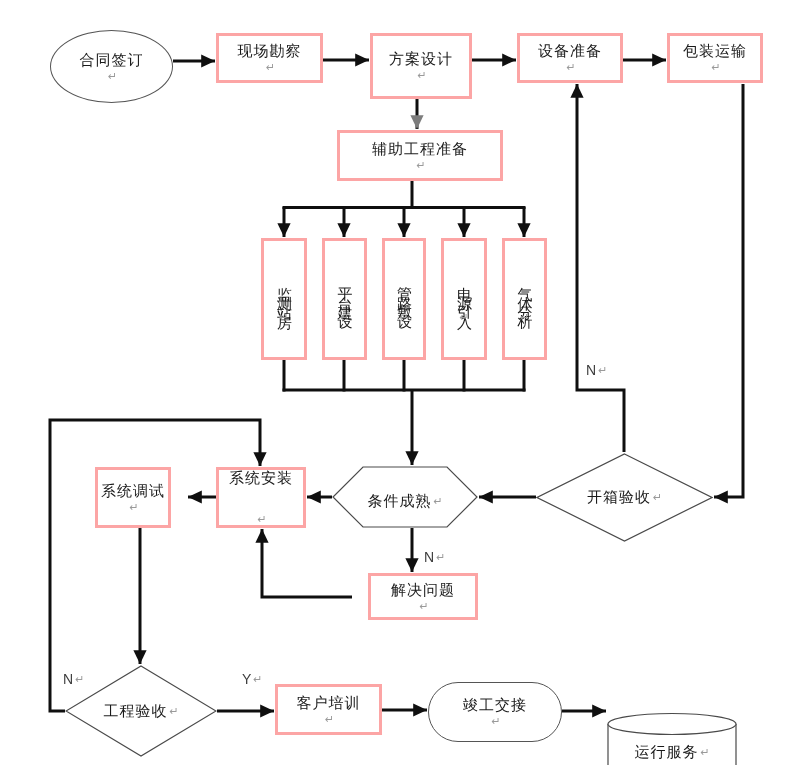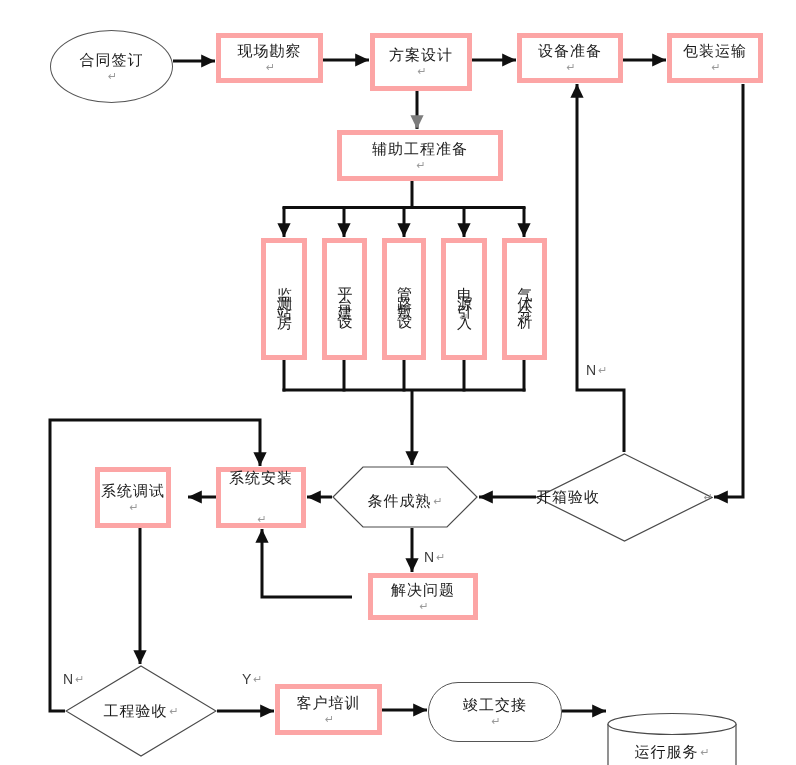--- a/index.html
+++ b/index.html
@@ -4,21 +4,21 @@
 <style>
   html,body{margin:0;padding:0;background:#ffffff;}
   .canvas{
     position:relative;width:796px;height:765px;background:#ffffff;overflow:hidden;
     font-family:"Liberation Sans","DejaVu Sans",sans-serif;color:#1a1a1a;
   }
   svg.edges{position:absolute;left:0;top:0;pointer-events:none;}
   svg.edges path{stroke:#0f0f0f;stroke-width:3;fill:none;}
   .node{position:absolute;display:flex;align-items:center;justify-content:center;
         font-size:15px;letter-spacing:1px;background:#ffffff;box-sizing:border-box;flex-direction:column;}
-  .rect{border:5px solid #fca5a5;}
+  .rect{border:3px solid #fca5a5;}
   .ellipse{border:1px solid #555;border-radius:50%;}
   .stadium{border:1px solid #555;border-radius:30px;}
   .vbox{flex-direction:column;}
   .vbox .lbl,.vbox .mark{writing-mode:vertical-rl;text-orientation:upright;}
   .vbox .lbl{letter-spacing:9px;}
   .shape{background:transparent;border:none;}
   .shape svg{position:absolute;left:0;top:0;}
   .shape .inner{position:relative;display:flex;align-items:center;justify-content:center;}
   .mark{color:#9a9a9a;font-size:11px;margin-left:2px;letter-spacing:0;}
   .branch{position:absolute;font-size:14px;color:#3d3d3d;background:transparent;
@@ -78,21 +78,21 @@
   </svg>
 
   <div class="node ellipse" style="left:50px;top:30px;width:123px;height:73px;">
     <span class="lbl">合同签订</span>
       <span class="mark">↵</span>
   </div>
   <div class="node rect" style="left:216px;top:33px;width:107px;height:50px;">
     <span class="lbl">现场勘察</span>
       <span class="mark">↵</span>
   </div>
-  <div class="node rect" style="left:370px;top:33px;width:102px;height:58px;">
+  <div class="node rect" style="left:370px;top:33px;width:102px;height:66px;">
     <span class="lbl">方案设计</span>
       <span class="mark">↵</span>
   </div>
   <div class="node rect" style="left:517px;top:33px;width:106px;height:50px;">
     <span class="lbl">设备准备</span>
       <span class="mark">↵</span>
   </div>
   <div class="node rect" style="left:667px;top:33px;width:96px;height:50px;">
     <span class="lbl">包装运输</span>
       <span class="mark">↵</span>
@@ -140,21 +140,21 @@
     <div class="inner" style="width:146px;height:62px;margin-top:8px;">
       <span class="lbl">条件成熟</span>
         <span class="mark">↵</span>
     </div>
   </div>
 
   <div class="node shape" style="left:536px;top:453px;width:177px;height:89px;">
     <svg width="177" height="89">
       <polygon class="outline" points="88.5,1 176,44.5 88.5,88 1,44.5"></polygon>
     </svg>
-    <div class="inner" style="width:177px;height:89px;justify-content:space-between;">
+    <div class="inner" style="width:177px;height:89px;">
       <span class="lbl">开箱验收</span>
         <span class="mark">↵</span>
     </div>
   </div>
 
   <div class="node rect" style="left:368px;top:573px;width:110px;height:47px;">
     <span class="lbl">解决问题</span>
       <span class="mark">↵</span>
   </div>
 

